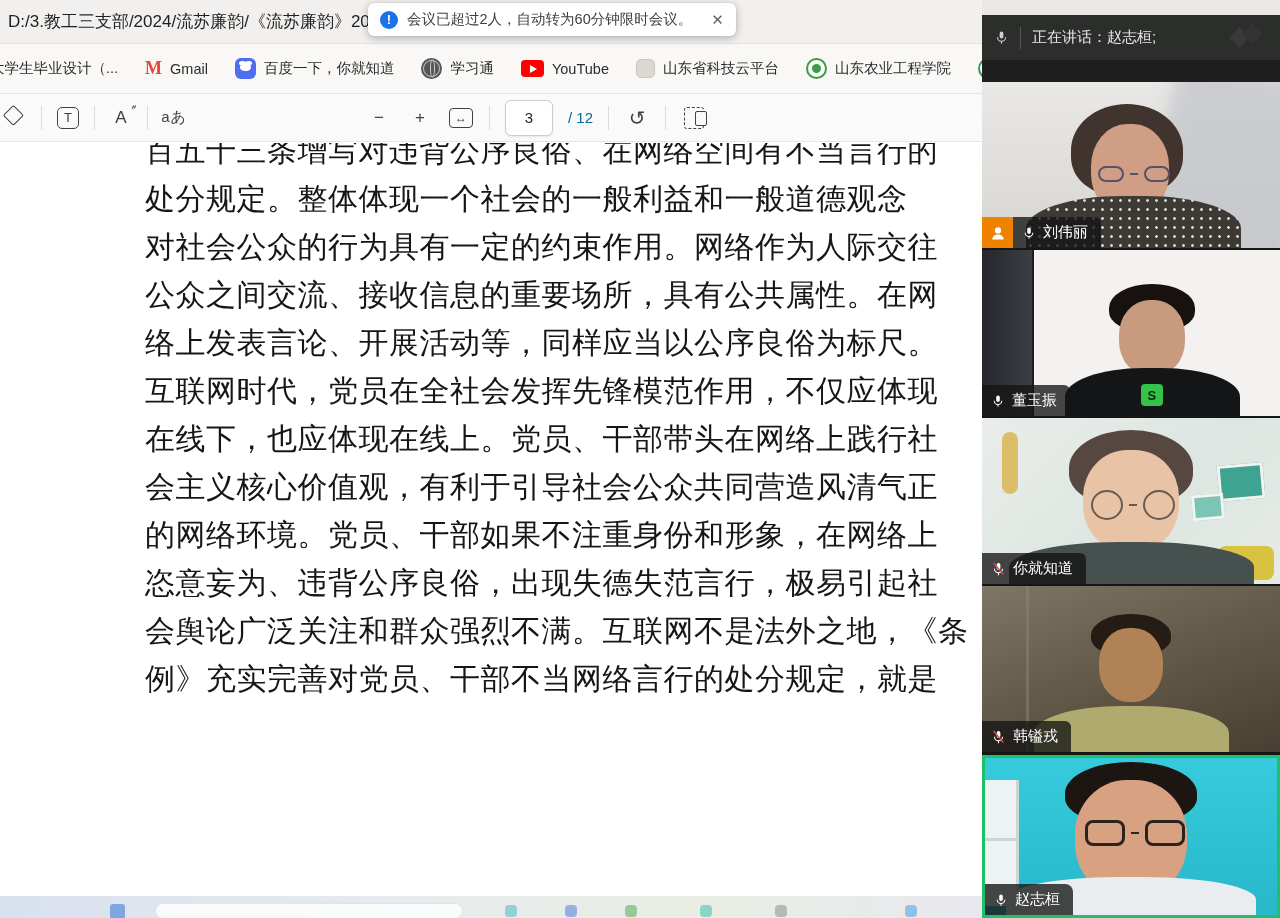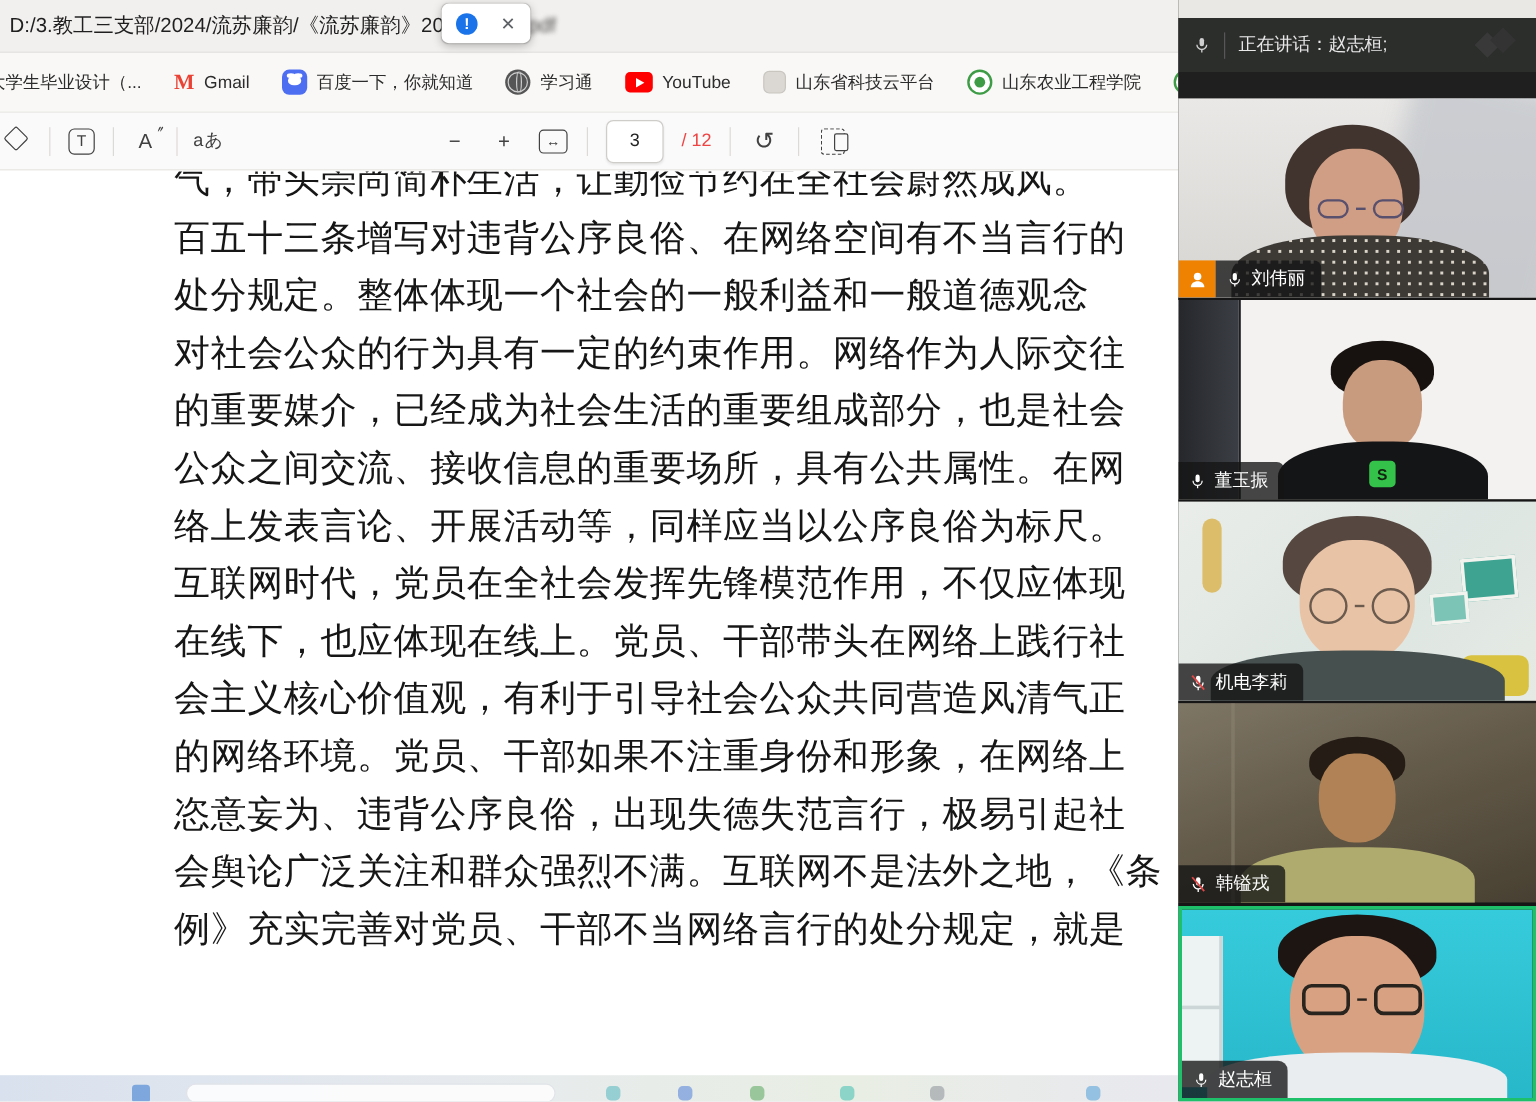--- a/index.html
+++ b/index.html
@@ -55,21 +55,21 @@
   .ic-tbox { width:22px; height:22px; border:1.7px solid #414141; border-radius:5px; font-size:13px;
              display:flex; align-items:center; justify-content:center; color:#414141; }
   .ic-ra { font-size:17px; color:#414141; position:relative; }
   .ic-ra::after { content:"〞"; position:absolute; top:-5px; right:-10px; font-size:11px; }
   .ic-trans { font-size:15px; color:#414141; letter-spacing:1px; }
   .ic-fit { width:24px; height:20px; border:1.7px solid #414141; border-radius:4px; font-size:12px;
             display:flex; align-items:center; justify-content:center; color:#414141; }
   .page-box { width:48px; height:36px; background:#fff; border:1px solid #cfcdca; border-radius:6px;
               box-shadow:0 1px 2px rgba(0,0,0,.08); display:flex; align-items:center; justify-content:center;
               font-size:15px; color:#222; }
-  .page-total { font-size:15px; color:#ef4444; }
+  .page-total { font-size:15px; color:#0369a1; }
   .ic-rotate { font-size:20px; color:#414141; }
   .ic-pview { width:20px; height:22px; border:1.7px dashed #414141; border-radius:3px; position:relative; }
   .ic-pview::after { content:""; position:absolute; right:-4px; top:3px; width:10px; height:13px;
                      background:#fbfafa; border:1.7px solid #414141; border-radius:2px; }
 
   
   .doc { position:absolute; left:0; top:143px; width:982px; height:753px; background:#fff; overflow:hidden; }
   .textblock { position:absolute; left:145px; top:-16px; width:742px;
                font-family:"DejaVu Serif", serif; font-size:30px; line-height:48px;
                color:#161616; letter-spacing:.5px; }
@@ -183,20 +183,21 @@
 <div id="app">
 
   <div class="browser">
 
     <div class="tabbar">
       <div class="tab-title">
         <span>D:/3.教工三支部/2024/流苏廉韵/《流苏廉韵》202</span><span class="tab-title-tail">年第 期.pdf</span>
       </div>
       <div class="toast">
         <span class="toast-icon">!</span>
+        <span class="toast-text">会议已超过2人，自动转为60分钟限时会议。</span>
         <span class="toast-close">✕</span>
       </div>
     </div>
 
     <div class="bookmarks">
       <div class="bm">
         <span class="bm-label">大学生毕业设计（...</span>
       </div>
       <div class="bm">
         <span class="ic-gmail">M</span>
@@ -260,25 +261,23 @@
           </span>
         <span class="pb-sep"></span>
         <span class="pb-btn">
             <span class="ic-pview"></span>
           </span>
       </div>
     </div>
 
     <div class="doc">
       <div class="textblock">
-        <div class="line">气，带头崇尚简朴生活，让勤俭节约在全社会蔚然成风。</div>
         <div class="line">百五十三条增写对违背公序良俗、在网络空间有不当言行的</div>
         <div class="line">处分规定。整体体现一个社会的一般利益和一般道德观念</div>
         <div class="line">对社会公众的行为具有一定的约束作用。网络作为人际交往</div>
-        <div class="line">的重要媒介，已经成为社会生活的重要组成部分，也是社会</div>
         <div class="line">公众之间交流、接收信息的重要场所，具有公共属性。在网</div>
         <div class="line">络上发表言论、开展活动等，同样应当以公序良俗为标尺。</div>
         <div class="line">互联网时代，党员在全社会发挥先锋模范作用，不仅应体现</div>
         <div class="line">在线下，也应体现在线上。党员、干部带头在网络上践行社</div>
         <div class="line">会主义核心价值观，有利于引导社会公众共同营造风清气正</div>
         <div class="line">的网络环境。党员、干部如果不注重身份和形象，在网络上</div>
         <div class="line">恣意妄为、违背公序良俗，出现失德失范言行，极易引起社</div>
         <div class="line">会舆论广泛关注和群众强烈不满。互联网不是法外之地，《条</div>
         <div class="line">例》充实完善对党员、干部不当网络言行的处分规定，就是</div>
       </div>
@@ -378,21 +377,21 @@
         </div>
       <div class="body"></div>
       <div class="nametag">
         <span class="tagbody">
           <svg width="15" height="16" viewBox="0 0 24 24">
             <rect x="9" y="2.5" width="6" height="11" rx="3" fill="#fff"></rect>
             <path d="M5.5 11.5a6.5 6.5 0 0 0 13 0" fill="none" stroke="#fff" stroke-width="1.8"></path>
             <line x1="12" y1="18" x2="12" y2="22" stroke="#fff" stroke-width="1.8"></line>
             <line x1="4" y1="2.5" x2="20" y2="21" stroke="#e04848" stroke-width="2.4"></line>
           </svg>
-          <span class="tagname">机电李莉</span>
+          <span class="tagname">你就知道</span>
         </span>
       </div>
     </div>
     <div class="tile-gap"></div>
 
     <div class="tile t4">
       <div class="doorline"></div>
       <div class="hair"></div>
       <div class="face"></div>
       <div class="body"></div>

